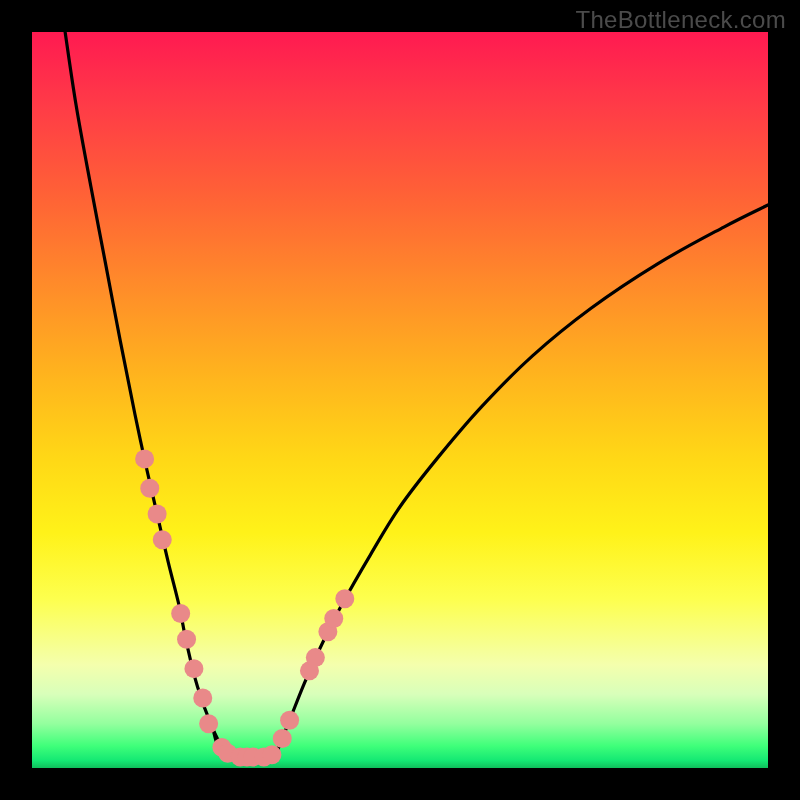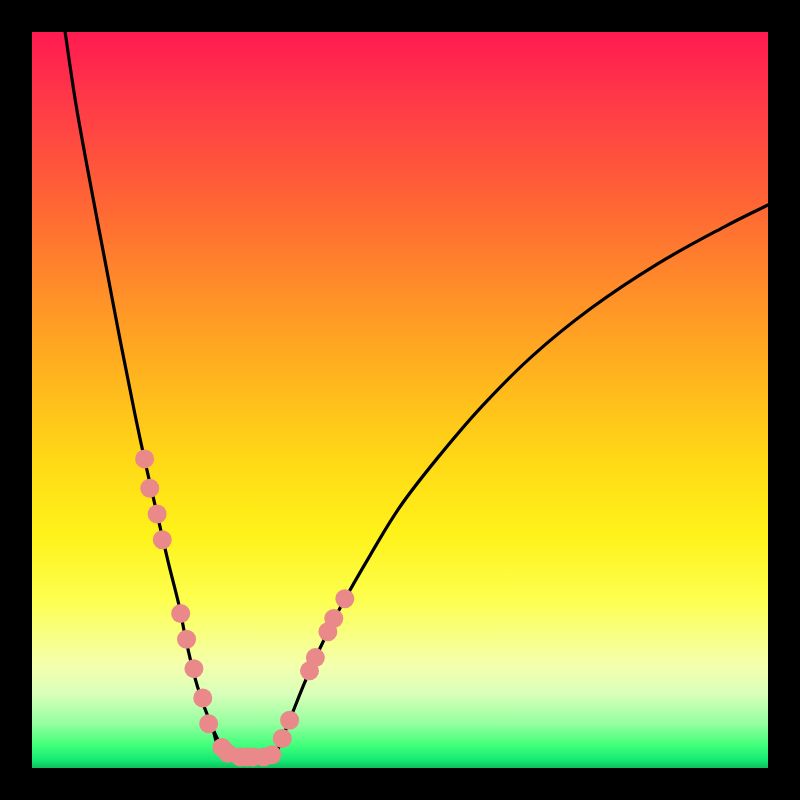--- a/index.html
+++ b/index.html
@@ -66,20 +66,21 @@
   }
   .dot {
     fill: #e98989;
     stroke: none;
   }
 </style>
 </head>
 <body>
 
 <div class="frame">
+  <div class="watermark">TheBottleneck.com</div>
 
   <div class="plot-area">
     <svg class="curves" viewBox="0 0 736 736" preserveAspectRatio="none">
       <path id="left-curve" class="curve-path" d="M 33.12 0 C 35.1072 13.248000000000003, 39.523199999999996 45.77920000000003, 44.16 73.60000000000002 C 48.7968 101.42080000000001, 53.5808 126.07679999999996, 58.88 154.55999999999995 C 64.17920000000001 183.04319999999993, 68.30080000000001 204.01919999999996, 73.60000000000001 231.83999999999997 C 78.89920000000001 259.6608, 83.0208 281.9616, 88.32 309.12 C 93.61919999999999 336.27840000000003, 98.4032 360.19840000000005, 103.04 382.72 C 107.67680000000001 405.2416, 110.1056 416.3552, 114.08 434.24 C 118.0544 452.1248, 121.1456 464.85760000000005, 125.12 482.08000000000004 C 129.0944 499.30240000000003, 132.1856 513.36, 136.16 529.92 C 140.1344 546.4799999999999, 143.888 559.5072, 147.20000000000002 574.08 C 150.51200000000003 588.6528000000001, 151.24800000000002 596.3072, 154.56 610.88 C 157.87199999999999 625.4528, 160.9632 639.8048, 165.6 655.04 C 170.2368 670.2751999999999, 175.02079999999998 682.9344, 180.32 695.52 C 185.6192 708.1056, 192.39040000000003 719.6608, 195.04000000000002 724.96"></path>
       <path id="right-curve" class="curve-path" d="M 242.88000000000002 724.96 C 245.52960000000002 718.336, 252.30079999999998 701.408, 257.59999999999997 688.16 C 262.89919999999995 674.9119999999999, 267.0208 663.9456, 272.32 651.36 C 277.6192 638.7744, 280.416 632.1504, 287.04 618.24 C 293.66400000000004 604.3296, 299.8464 591.3024, 309.12 574.08 C 318.3936 556.8576, 327.9616 540.4448, 338.56 522.56 C 349.15840000000003 504.67519999999996, 356.0768 491.9424, 368 474.72 C 379.9232 457.49760000000003, 390.22720000000004 444.7648, 404.8 426.88 C 419.3728 408.9952, 431.7376 393.9072, 448.96 375.36 C 466.1824 356.81280000000004, 480.608 341.72479999999996, 500.48 323.84 C 520.352 305.9552, 536.8384 292.56, 559.36 276 C 581.8816 259.44, 601.7536 246.41279999999998, 625.6 231.83999999999997 C 649.4464 217.26719999999997, 671.968 205.63839999999996, 691.8399999999999 195.03999999999996 C 711.7119999999999 184.44159999999997, 728.0512 176.9344, 736 172.96000000000004"></path>
       <path id="baseline" class="curve-path" d="M 180.32 695.52 C 182.96959999999999 700.8192, 183.7792 719.6608, 195.04000000000002 724.96 C 206.30080000000004 730.2592000000001, 234.26880000000003 724.96, 242.88000000000002 724.96"></path>
       <g id="dots">
           <circle cx="112.608" cy="426.88" r="9.5" class="dot"></circle>
           <circle cx="117.76" cy="456.32" r="9.5" class="dot"></circle>
           <circle cx="125.12" cy="482.08000000000004" r="9.5" class="dot"></circle>

